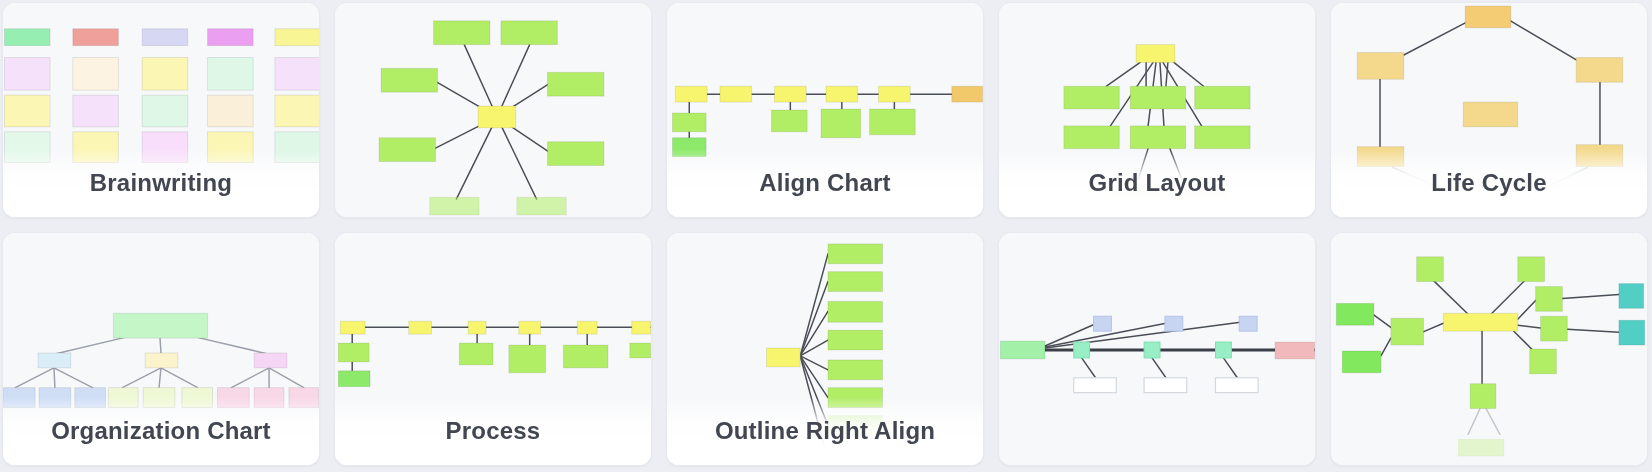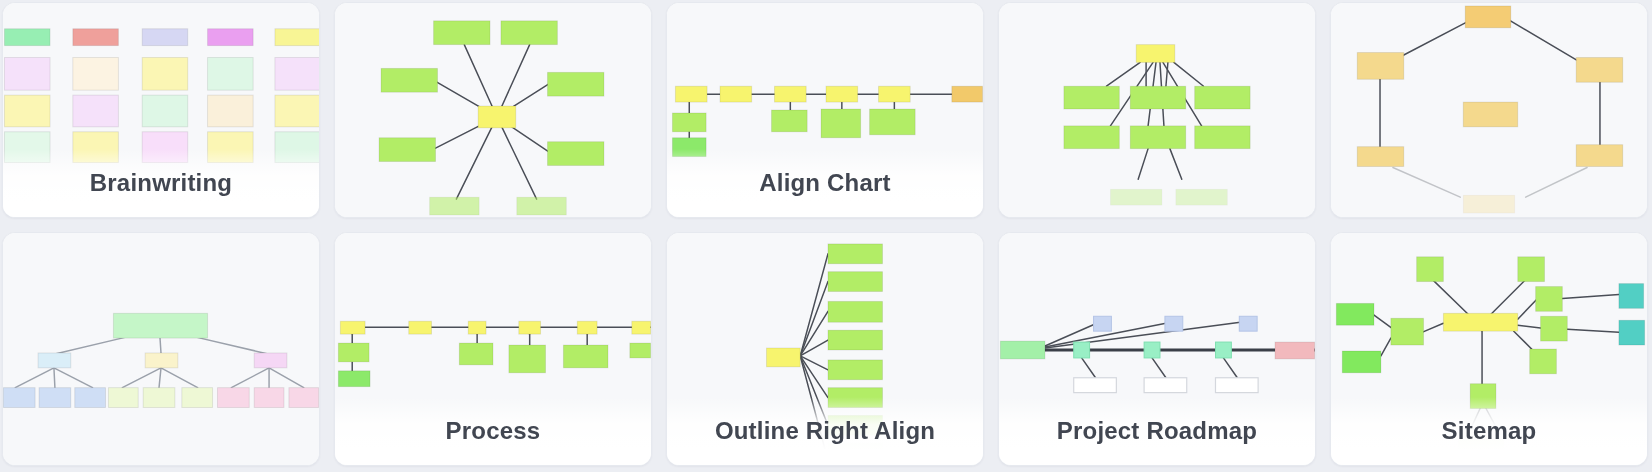--- a/index.html
+++ b/index.html
@@ -194,20 +194,23 @@
         <rect class="nd f-green" x="132" y="84" width="56" height="23"></rect>
         <rect class="nd f-green" x="197" y="84" width="56" height="23"></rect>
         <rect class="nd f-green" x="65" y="124" width="56" height="23"></rect>
         <rect class="nd f-green" x="132" y="124" width="56" height="23"></rect>
         <rect class="nd f-green" x="197" y="124" width="56" height="23"></rect>
         <rect class="nd f-green faint" x="112" y="188" width="52" height="16"></rect>
         <rect class="nd f-green faint" x="178" y="188" width="52" height="16"></rect>
         <rect class="nd f-yellow" x="138" y="42" width="39" height="18"></rect>
       </svg>
     </div>
+    <div class="label-band">
+      <span class="label">Grid Layout</span>
+    </div>
   </div>
 
   <div class="card">
     <div class="thumb">
       <svg viewBox="0 0 318 216">
         <g class="ln">
           <line x1="137" y1="19" x2="72" y2="53"></line>
           <line x1="179" y1="17" x2="248" y2="58"></line>
           <line x1="49" y1="77" x2="49" y2="145"></line>
           <line x1="271" y1="80" x2="271" y2="143"></line>
@@ -217,20 +220,23 @@
           <line x1="258" y1="166" x2="196" y2="196"></line>
         </g>
         <rect class="nd f-tan faint" x="133" y="194" width="52" height="18"></rect>
         <rect class="nd f-tan-dk" x="135" y="3" width="46" height="22"></rect>
         <rect class="nd f-tan" x="26" y="50" width="47" height="27"></rect>
         <rect class="nd f-tan" x="247" y="55" width="47" height="25"></rect>
         <rect class="nd f-tan" x="133" y="100" width="55" height="25"></rect>
         <rect class="nd f-tan" x="26" y="145" width="47" height="20"></rect>
         <rect class="nd f-tan" x="247" y="143" width="47" height="22"></rect>
       </svg>
+    </div>
+    <div class="label-band">
+      <span class="label">Life Cycle</span>
     </div>
   </div>
 
   <div class="card">
     <div class="thumb">
       <svg viewBox="0 0 318 234">
         <g class="ln ln-lt">
           <line x1="158" y1="106" x2="159" y2="121"></line>
           <line x1="128" y1="104" x2="52" y2="122"></line>
           <line x1="190" y1="104" x2="267" y2="122"></line>
@@ -252,20 +258,23 @@
         <rect class="nd f-org-cblue" x="36" y="156" width="32" height="20"></rect>
         <rect class="nd f-org-cblue" x="72" y="156" width="31" height="20"></rect>
         <rect class="nd f-org-cyg" x="106" y="156" width="30" height="20"></rect>
         <rect class="nd f-org-cyg" x="141" y="156" width="32" height="20"></rect>
         <rect class="nd f-org-cyg" x="180" y="156" width="31" height="20"></rect>
         <rect class="nd f-org-cpink" x="216" y="156" width="32" height="20"></rect>
         <rect class="nd f-org-cpink" x="253" y="156" width="30" height="20"></rect>
         <rect class="nd f-org-cpink" x="288" y="156" width="30" height="20"></rect>
       </svg>
     </div>
+    <div class="label-band">
+      <span class="label">Organization Chart</span>
+    </div>
   </div>
 
   <div class="card">
     <div class="thumb">
       <svg viewBox="0 0 318 234">
         <g class="ln">
           <line x1="17" y1="95" x2="318" y2="95"></line>
           <line x1="17" y1="102" x2="17" y2="111"></line>
           <line x1="17" y1="130" x2="17" y2="139"></line>
           <line x1="143" y1="102" x2="143" y2="111"></line>
@@ -337,23 +346,20 @@
         <rect class="f-white-box" x="218" y="146" width="43" height="15"></rect>
         <rect class="f-road-blue" x="95" y="84" width="18" height="15"></rect>
         <rect class="f-road-blue" x="167" y="84" width="18" height="15"></rect>
         <rect class="f-road-blue" x="242" y="84" width="18" height="15"></rect>
         <rect class="f-road-mint" x="75" y="110" width="16" height="16"></rect>
         <rect class="f-road-mint" x="146" y="110" width="16" height="16"></rect>
         <rect class="f-road-mint" x="218" y="110" width="16" height="16"></rect>
         <rect class="nd f-road-green" x="1" y="109" width="45" height="18"></rect>
         <rect class="nd f-road-pink" x="278" y="110" width="40" height="17"></rect>
       </svg>
-    </div>
-    <div class="label-band">
-      <span class="label">Project Roadmap</span>
     </div>
   </div>
 
   <div class="card">
     <div class="thumb">
       <svg viewBox="0 0 318 234">
         <g class="ln">
           <line x1="138" y1="82" x2="101" y2="46"></line>
           <line x1="161" y1="82" x2="197" y2="46"></line>
           <line x1="188" y1="87" x2="208" y2="66"></line>
@@ -378,18 +384,15 @@
         <rect class="nd f-green" x="200" y="117" width="27" height="25"></rect>
         <rect class="nd f-green" x="140" y="152" width="26" height="25"></rect>
         <rect class="nd f-green" x="60" y="86" width="33" height="27"></rect>
         <rect class="nd f-green-br" x="5" y="71" width="38" height="22"></rect>
         <rect class="nd f-green-br" x="11" y="119" width="39" height="22"></rect>
         <rect class="nd f-teal" x="290" y="51" width="25" height="25"></rect>
         <rect class="nd f-teal" x="290" y="88" width="26" height="25"></rect>
         <rect class="nd f-yellow" x="113" y="81" width="75" height="18"></rect>
       </svg>
     </div>
-    <div class="label-band">
-      <span class="label">Sitemap</span>
-    </div>
   </div>
 
 </div>
 
 </body></html>

